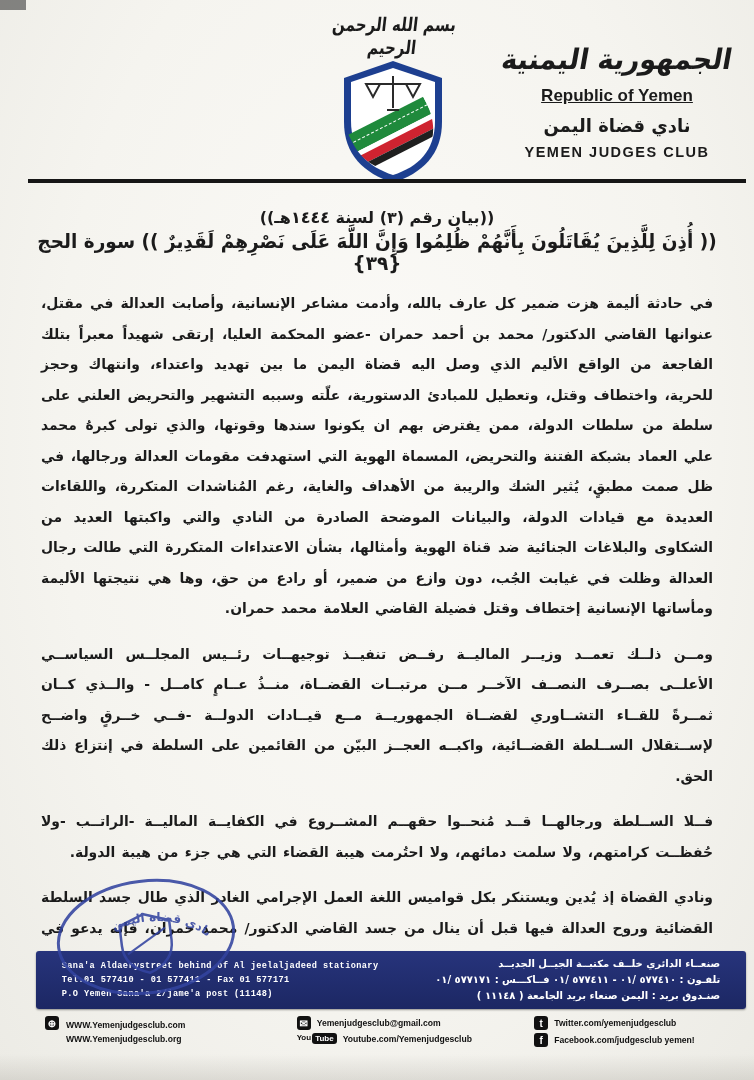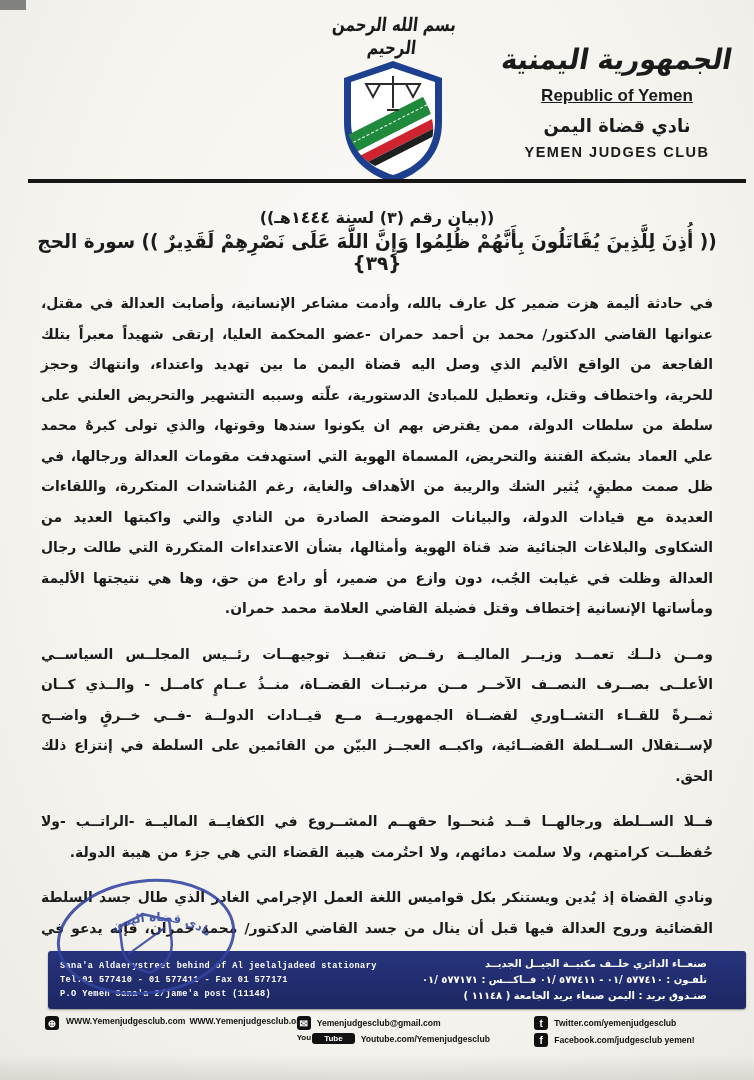--- a/index.html
+++ b/index.html
@@ -25,38 +25,38 @@
   .org-club-en{font-family:"Liberation Sans",sans-serif;font-size:14.5px;font-weight:bold;margin-top:8px;letter-spacing:1.5px;}
   .rule{position:absolute;top:179px;left:28px;right:8px;border-top:4px solid #161616;}
   
   .main{position:absolute;top:190px;left:26px;right:26px;bottom:132px;direction:rtl;overflow:hidden;}
   .stmt-title{text-align:center;font-size:16px;font-weight:bold;margin:18px 0 4px 0;}
   .verse{text-align:center;font-size:18.5px;font-weight:bold;margin:0 0 8px 0;transform:scaleY(1.05);}
   .main p{margin:15px;text-align:justify;font-size:13.9px;font-weight:bold;line-height:30.5px;word-spacing:1.5px;}
   
   .stamp{position:absolute;left:50px;top:874px;z-index:6;transform:rotate(-7deg);opacity:.88;}
   
-  .footer-bar{position:absolute;left:48px;right:8px;top:951px;height:58px;z-index:5;
+  .footer-bar{position:absolute;left:36px;right:8px;top:951px;height:58px;z-index:5;
     background:linear-gradient(#27347c,#1c2763);border-radius:3px;color:#fff;
-    display:flex;justify-content:flex-start;align-items:center;padding:4px 12px;box-sizing:border-box;
+    display:flex;justify-content:center;align-items:center;padding:4px 12px;box-sizing:border-box;
     box-shadow:0 1px 2px rgba(0,0,0,.4);}
   .addr-en{width:47%;font-family:"Liberation Mono","Liberation Sans",monospace;font-size:8.6px;font-weight:bold;line-height:1.65;letter-spacing:.4px;}
   .addr-ar{width:49%;direction:rtl;text-align:right;font-size:10px;font-weight:bold;line-height:1.6;}
   .social{position:absolute;left:45px;right:10px;top:1016px;display:flex;z-index:4;
     font-family:"Liberation Sans",sans-serif;font-size:8.6px;font-weight:bold;color:#111;}
   .social .col{display:flex;gap:7px;}
   .col-web{width:36%;}
   .col-mid{width:34%;display:flex;flex-direction:column;gap:3px;}
   .col-right{width:30%;display:flex;flex-direction:column;gap:3px;}
   .srow{display:flex;align-items:center;gap:6px;}
-  .weblines{display:flex;flex-direction:row;gap:4px;justify-content:center;}
+  .weblines{display:flex;flex-direction:column;gap:4px;justify-content:center;}
   .sicon{display:inline-flex;align-items:center;justify-content:center;width:14px;height:14px;
     background:#111;color:#fff;border-radius:3px;font-size:10px;flex:0 0 auto;font-weight:bold;}
   .yt{display:inline-flex;flex:0 0 auto;font-size:8px;font-weight:bold;color:#111;}
-  .yt-tube{background:#111;color:#fff;border-radius:3px;padding:1px 12px;margin-left:1px;}
+  .yt-tube{background:#111;color:#fff;border-radius:3px;padding:1px 3px;margin-left:1px;}
   .scan-edge{position:absolute;left:0;right:0;bottom:0;height:26px;
     background:linear-gradient(to bottom,rgba(0,0,0,0) 0%,rgba(120,115,105,.18) 100%);}
   .corner-mark{position:absolute;top:0;left:0;width:26px;height:10px;background:rgba(40,40,40,.55);}
 </style>
 </head>
 <body>
 
 <div class="paper">
   <div class="corner-mark"></div>
 

